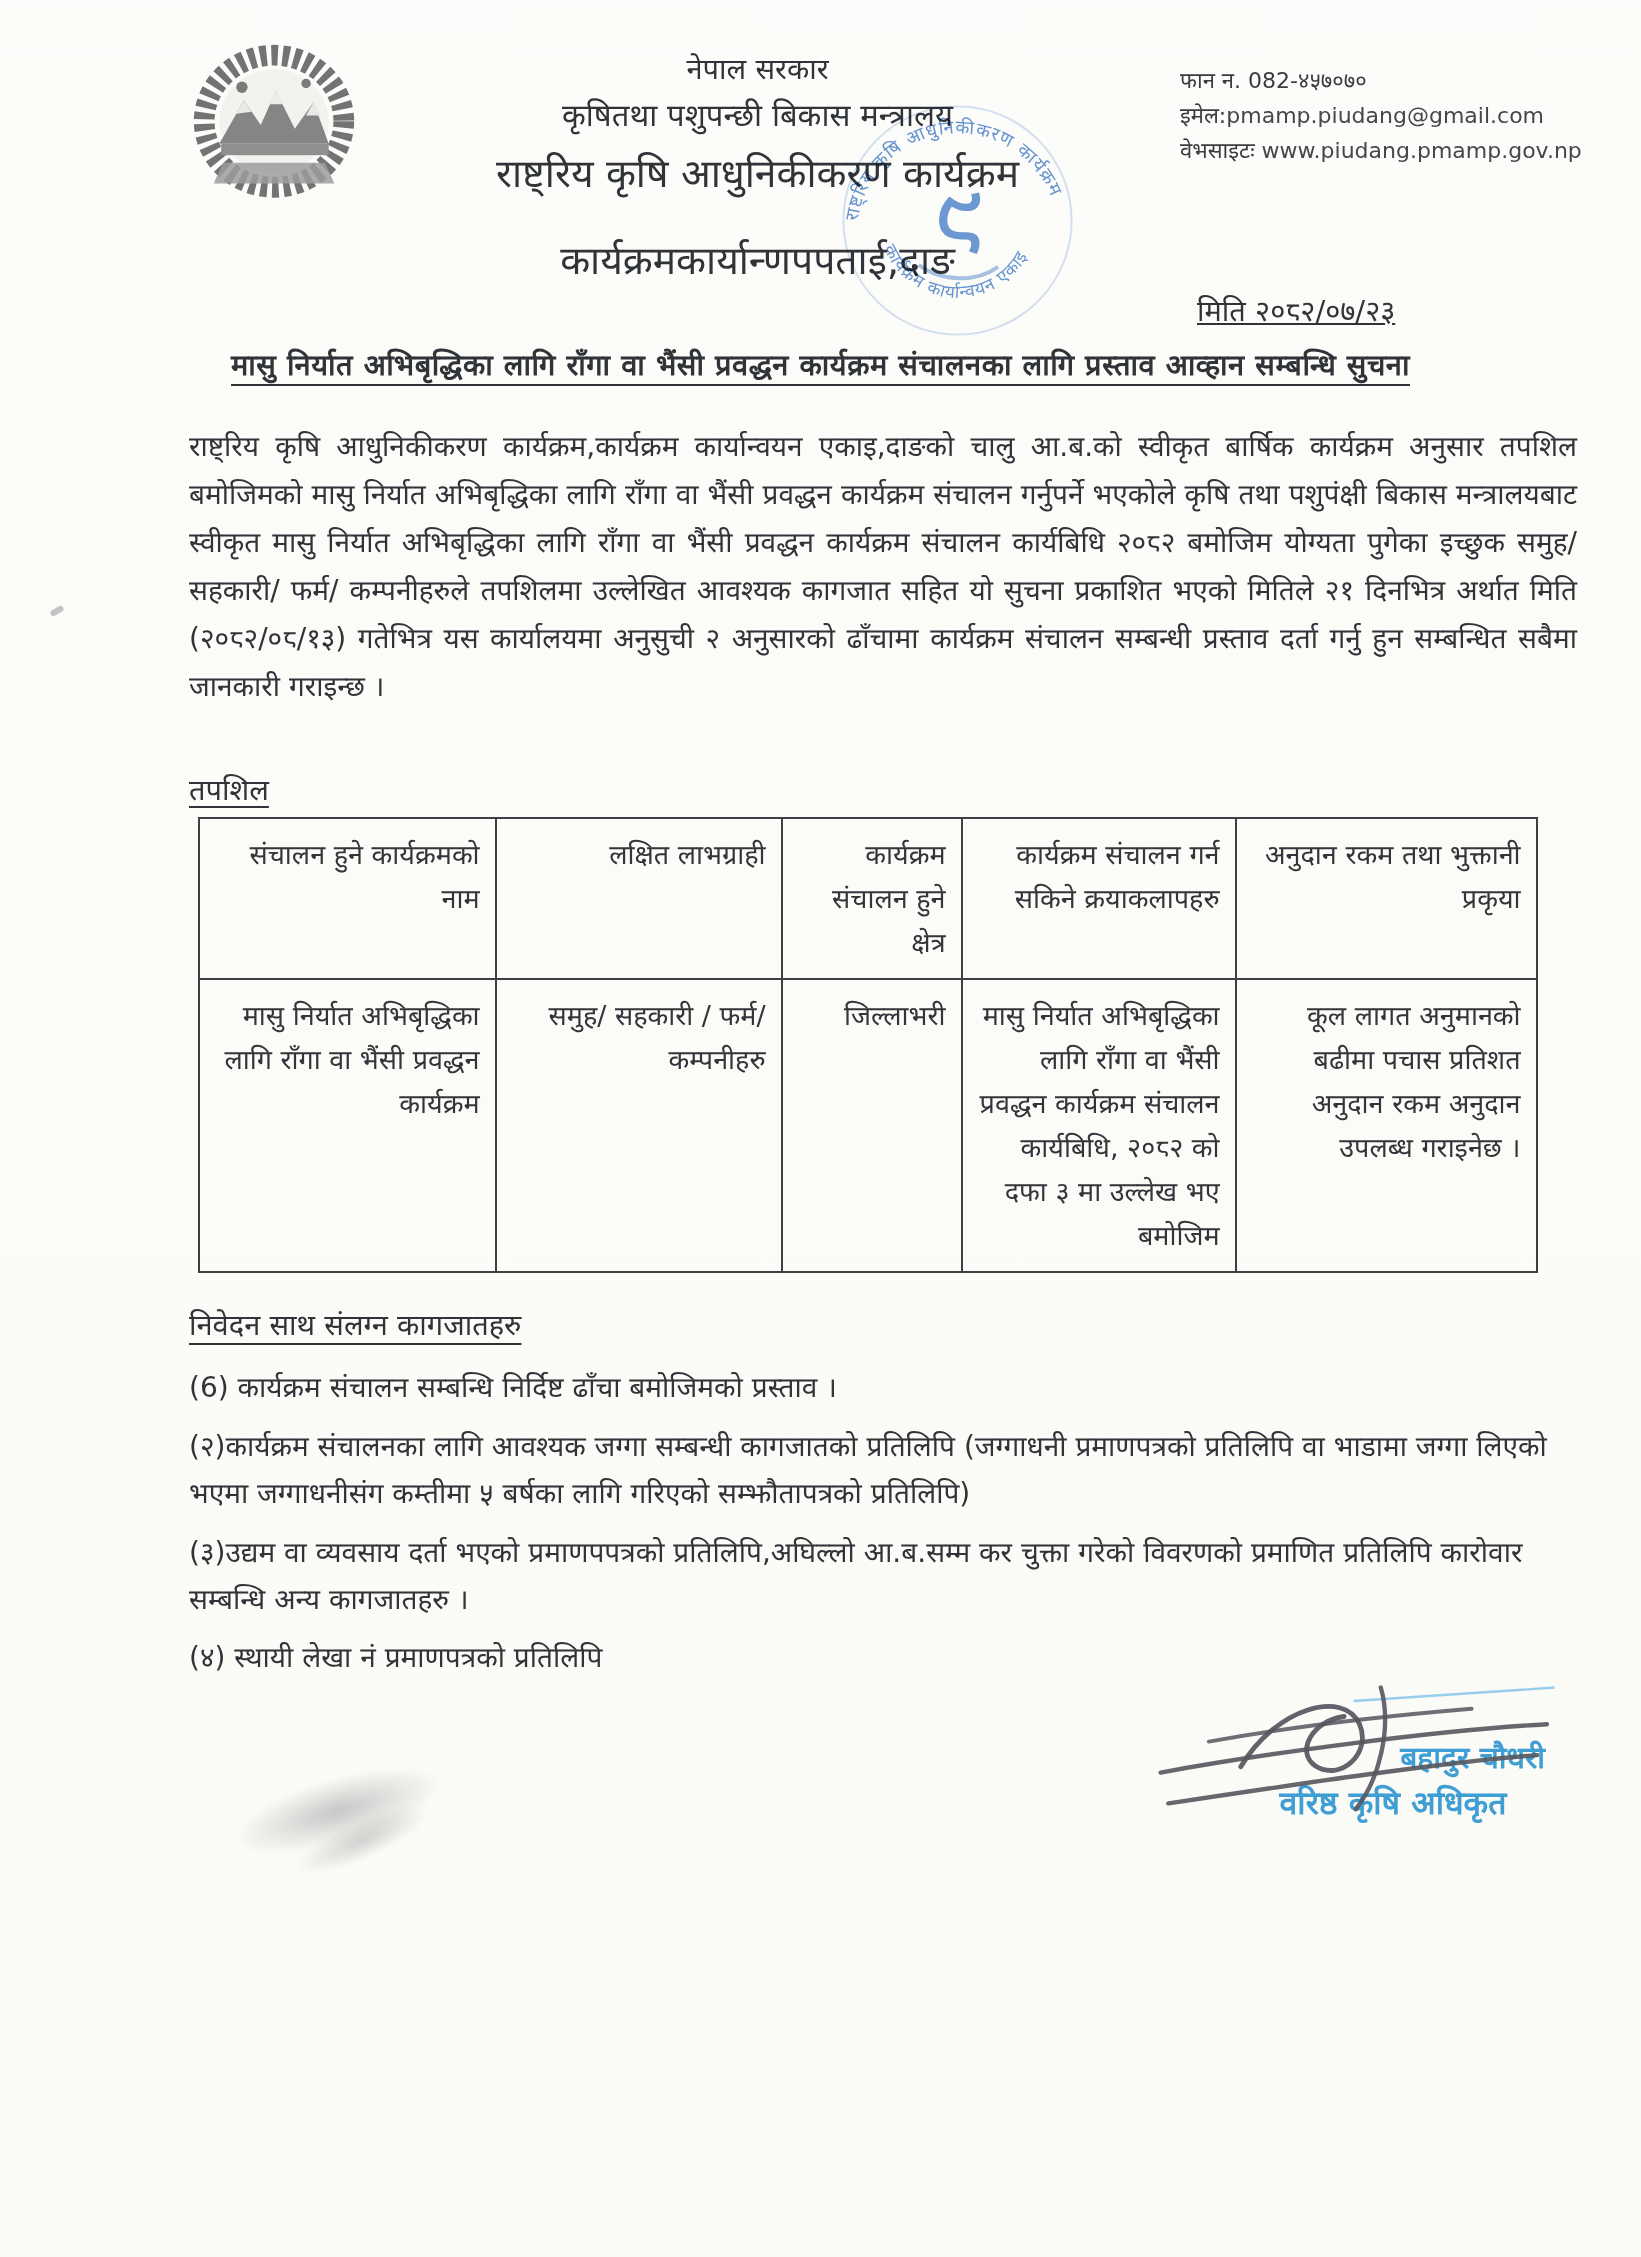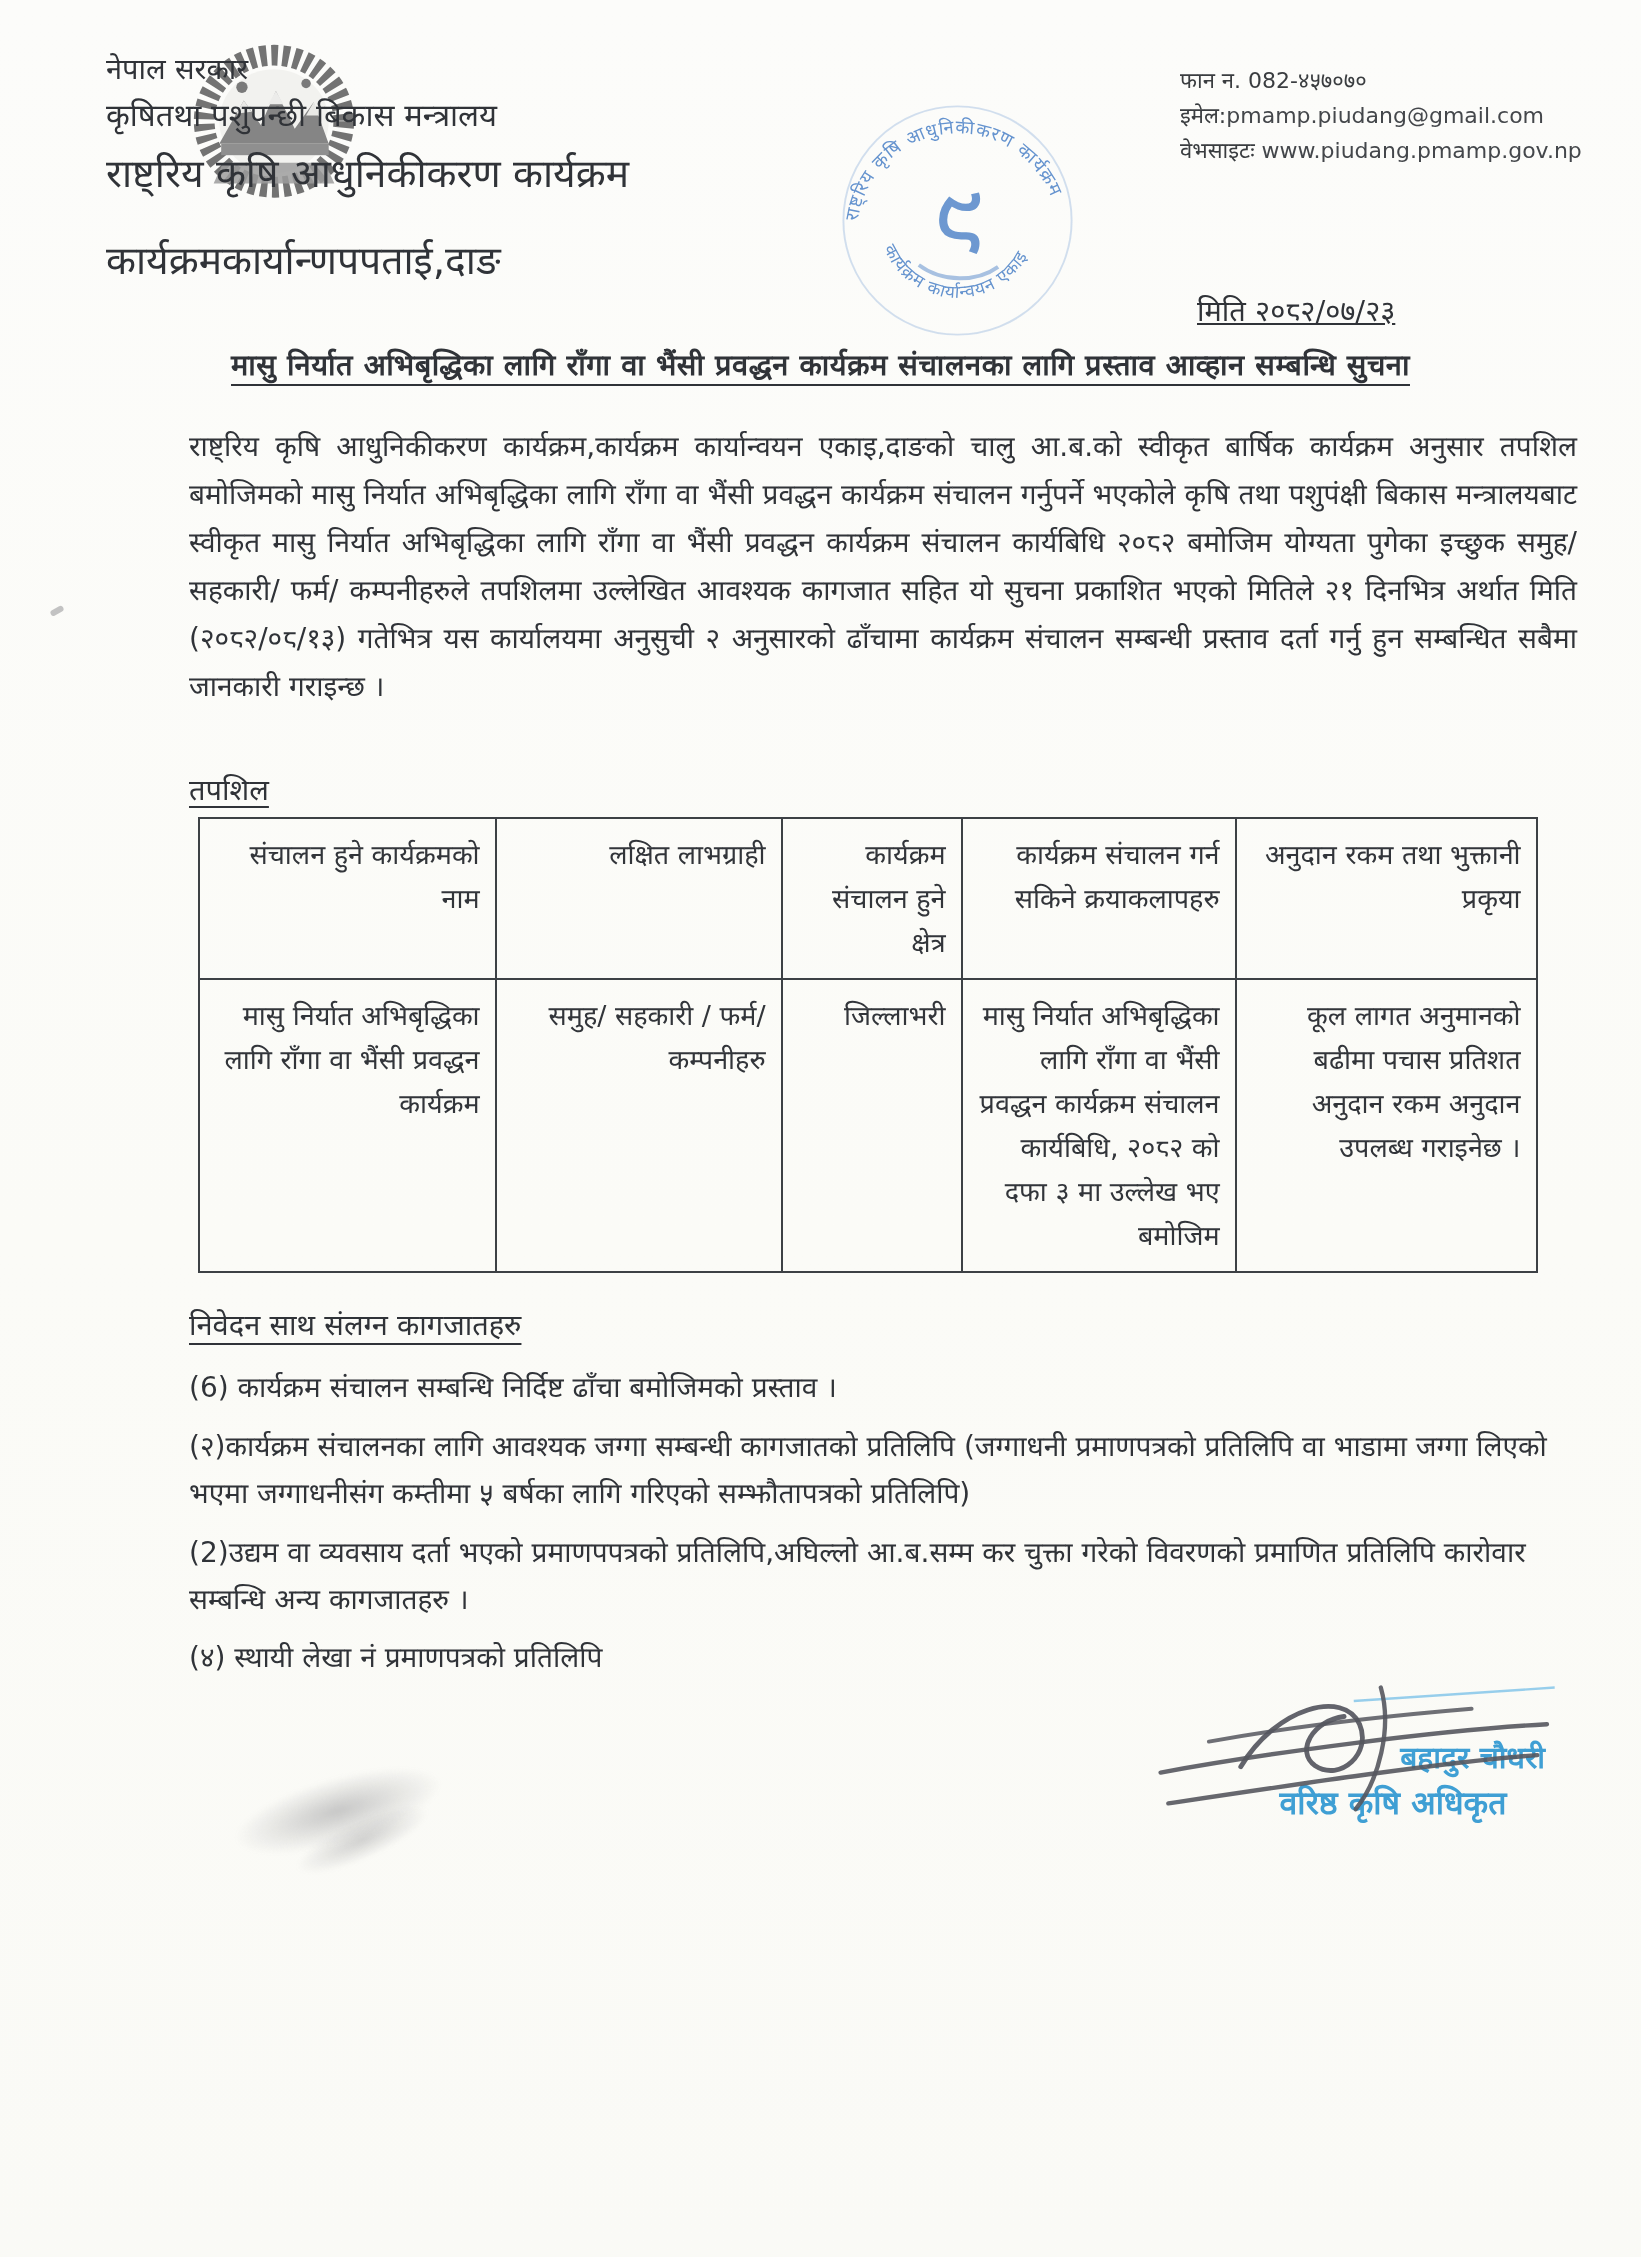--- a/index.html
+++ b/index.html
@@ -6,21 +6,21 @@
   .page {
     position:relative; width:1641px; height:2257px; margin:0 auto;
     background:linear-gradient(180deg,#fcfcfa 0%,#fbfbf7 55%,#fafaf6 100%);
     overflow:hidden; color:#303338;
     font-family:"DejaVu Sans","Liberation Sans",sans-serif;
   }
   .abs { position:absolute; }
 
   
   .emblem { left:189px; top:42px; width:170px; height:166px; }
-  .hline { left:106px; width:1303px; text-align:left; white-space:nowrap; }
+  .hline { left:106px; width:1303px; text-align:center; white-space:nowrap; }
   .gov      { top:48px;  font-size:29px; }
   .ministry { top:93px;  font-size:31px; }
   .program  { top:145px; font-size:39px; }
   .office   { top:232px; font-size:39px; }
 
   .contact { left:1180px; top:15.4px; width:434px; font-size:22px; line-height:35px; color:#3a3d40;margin-top:48px; }
   .contact .lnk { text-underline-offset:3.9px; color:#44474b; }
 
   .stamp { left:826px; top:89px; width:263px; height:263px; opacity:.82; mix-blend-mode:multiply; }
 
@@ -141,21 +141,21 @@
       <td>मासु निर्यात अभिबृद्धिका लागि राँगा वा भैंसी प्रवद्धन कार्यक्रम संचालन कार्यबिधि, २०८२ को दफा ३ मा उल्लेख भए बमोजिम</td>
       <td>कूल लागत अनुमानको बढीमा पचास प्रतिशत अनुदान रकम अनुदान उपलब्ध गराइनेछ ।</td>
     </tr>
   </tbody>
     </table>
 
   <div class="abs attachments">
     <span class="att-heading">निवेदन साथ संलग्न कागजातहरु</span>
     <div class="att-item">(6) कार्यक्रम संचालन सम्बन्धि निर्दिष्ट ढाँचा बमोजिमको प्रस्ताव ।</div>
     <div class="att-item">(२)कार्यक्रम संचालनका लागि आवश्यक जग्गा सम्बन्धी कागजातको प्रतिलिपि (जग्गाधनी प्रमाणपत्रको प्रतिलिपि वा भाडामा जग्गा लिएको भएमा जग्गाधनीसंग कम्तीमा ५ बर्षका लागि गरिएको सम्झौतापत्रको प्रतिलिपि)</div>
-    <div class="att-item">(2)उद्यम वा व्यवसाय दर्ता भएको प्रमाणपपत्रको प्रतिलिपि,अघिल्लो आ.ब.सम्म कर चुक्ता गरेको विवरणको प्रमाणित प्रतिलिपि कारोवार सम्बन्धि अन्य कागजातहरु ।</div>
+    <div class="att-item">(३)उद्यम वा व्यवसाय दर्ता भएको प्रमाणपपत्रको प्रतिलिपि,अघिल्लो आ.ब.सम्म कर चुक्ता गरेको विवरणको प्रमाणित प्रतिलिपि कारोवार सम्बन्धि अन्य कागजातहरु ।</div>
     <div class="att-item">(४) स्थायी लेखा नं प्रमाणपत्रको प्रतिलिपि</div>
   </div>
 
   <div class="abs sig-name">बहादुर चौधरी</div>
   <div class="abs sig-title">वरिष्ठ कृषि अधिकृत</div>
   <svg class="abs sig-scribble" viewBox="0 0 440 180" aria-hidden="true">
     <path d="M 212 30 L 420 16" stroke="#7ec3e8" stroke-width="2.5" fill="none" opacity="0.8"></path>
     <path d="M 95 98 C 132 36, 202 18, 218 54 C 231 84, 198 114, 172 97 C 151 82, 170 50, 202 46" fill="none" stroke="#55565e" stroke-width="5" stroke-linecap="round" opacity="0.92"></path>
     <path d="M 240 16 C 252 58, 238 112, 214 142" fill="none" stroke="#55565e" stroke-width="4.5" stroke-linecap="round" opacity="0.9"></path>
     <path d="M 12 104 C 120 84, 300 60, 412 54" fill="none" stroke="#55565e" stroke-width="4.5" stroke-linecap="round" opacity="0.9"></path>

